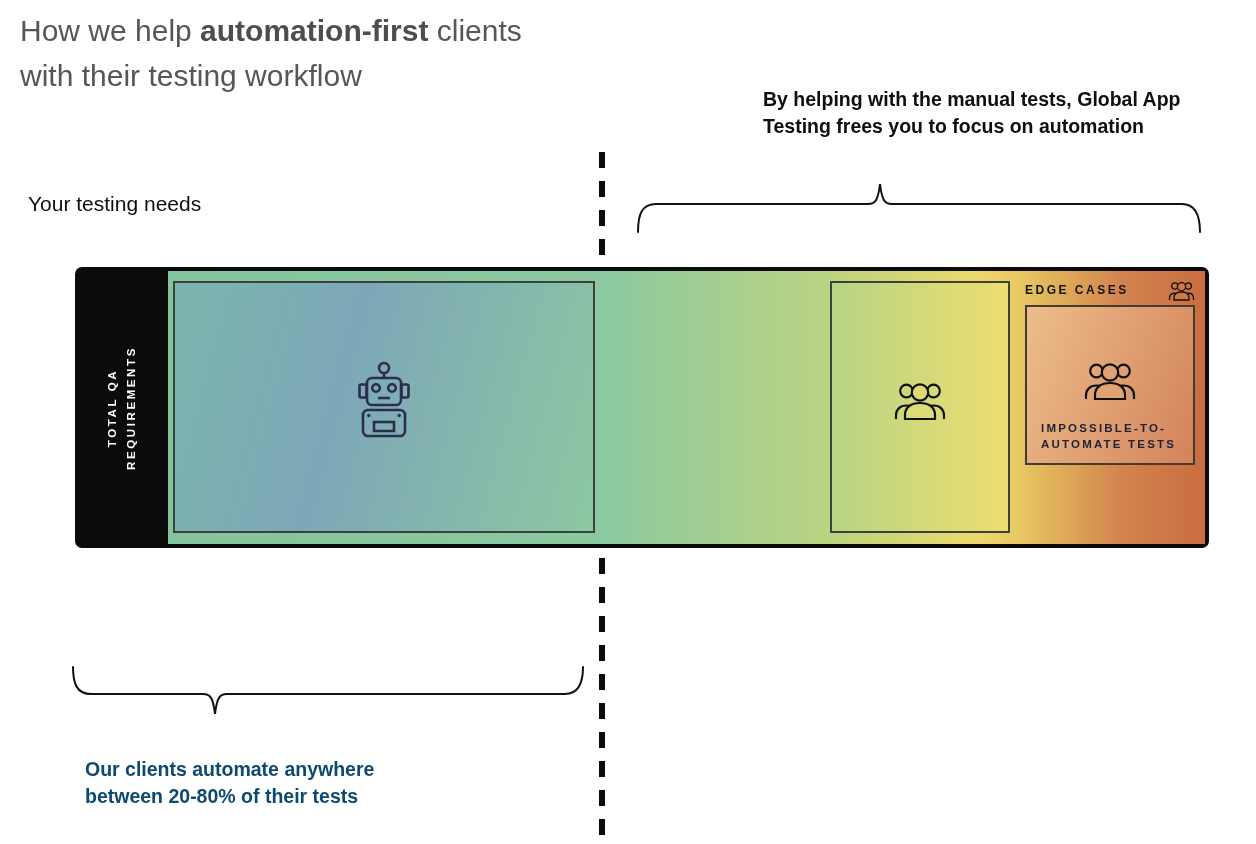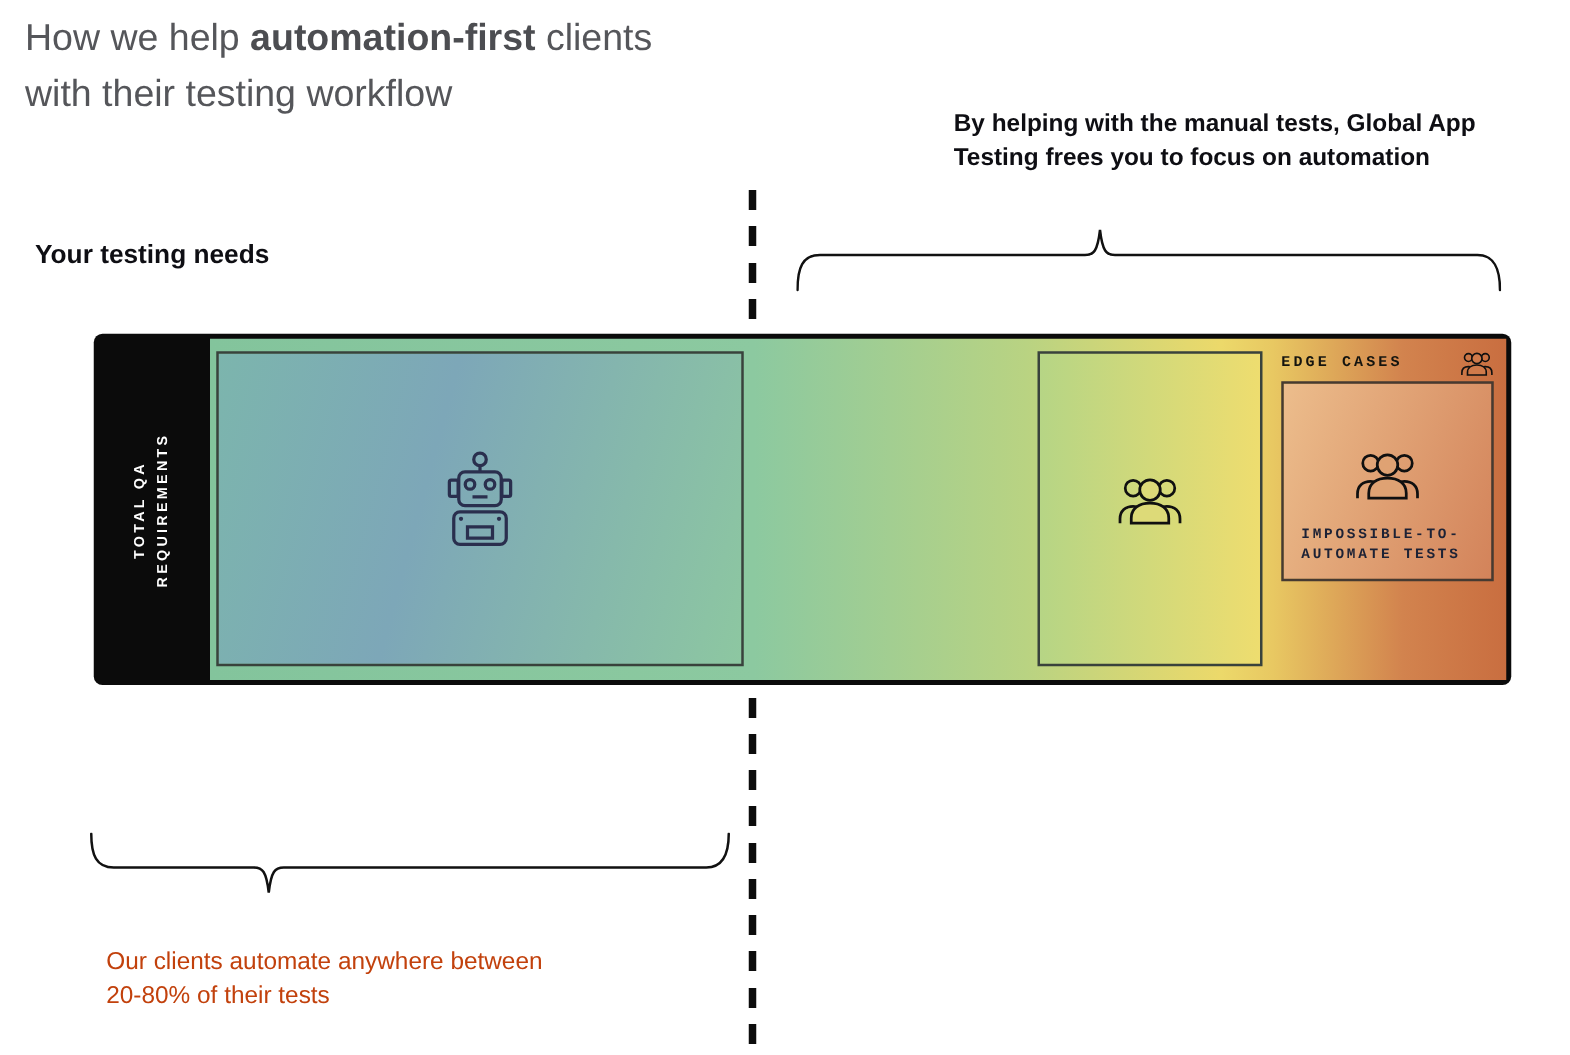--- a/index.html
+++ b/index.html
@@ -20,26 +20,26 @@
   .title .bold { font-weight:700; color:#4c4d51; }
 
   .top-note {
     left:763px; top:86px; width:480px;
     font-size:19.5px; line-height:27px; font-weight:700; color:#0e0e13;
   }
   .top-note .underline { text-underline-offset:3px; }
 
   .left-heading {
     left:28px; top:192px;
-    font-size:21px; font-weight:700; color:#0e0e13;
+    font-size:21px; font-weight:400; color:#0e0e13;
   }
 
   .bottom-note {
     left:85px; top:756px; width:350px;
-    font-size:19.5px; line-height:27px; font-weight:400; color:#c2410c;
+    font-size:19.5px; line-height:27px; font-weight:700; color:#0c4a6e;
   }
 
   
   .dashed-line {
     left:599px; top:152px; width:6px; height:686px; z-index:0;
     background:repeating-linear-gradient(180deg,#0c0c0c 0 16px, transparent 16px 29px);
   }
 
   
   .top-brace   { left:637px; top:180px; }
@@ -58,21 +58,20 @@
   .rail-text {
     transform:rotate(-90deg); white-space:nowrap; text-align:center;
     color:#ffffff; font-size:11.5px; font-weight:700; letter-spacing:2.6px;
     line-height:19px;
   }
   .grad {
     position:absolute; left:93px; top:4px; width:1037px; height:273px;
     background:linear-gradient(90deg,
       #83c49c 0%, #8cc9a0 42%, #b9d382 63%, #ecd96a 78%,
       #e8c862 82%, #d2834e 92%, #c96e40 100%);
-    font-family:Liberation Mono, monospace;
   }
   .inner-box { position:absolute; border:2px solid #39423c; }
   .box1 { left:5px;   top:10px; width:422px; height:252px;
           background:linear-gradient(105deg,#7cb5ad 0%, #7da7b8 40%, #8dc7a1 100%); }
   .box2 { left:440px; top:10px; width:210px; height:252px;
           background:linear-gradient(90deg,#90cba2,#9ed099); }
   .box3 { left:662px; top:10px; width:180px; height:252px;
           background:linear-gradient(90deg,#b6d585,#eedd6f); }
   .box4 { left:857px; top:34px; width:170px; height:160px;
           background:linear-gradient(110deg,#ecbd8c,#d3835a); border-color:#463a31; }

